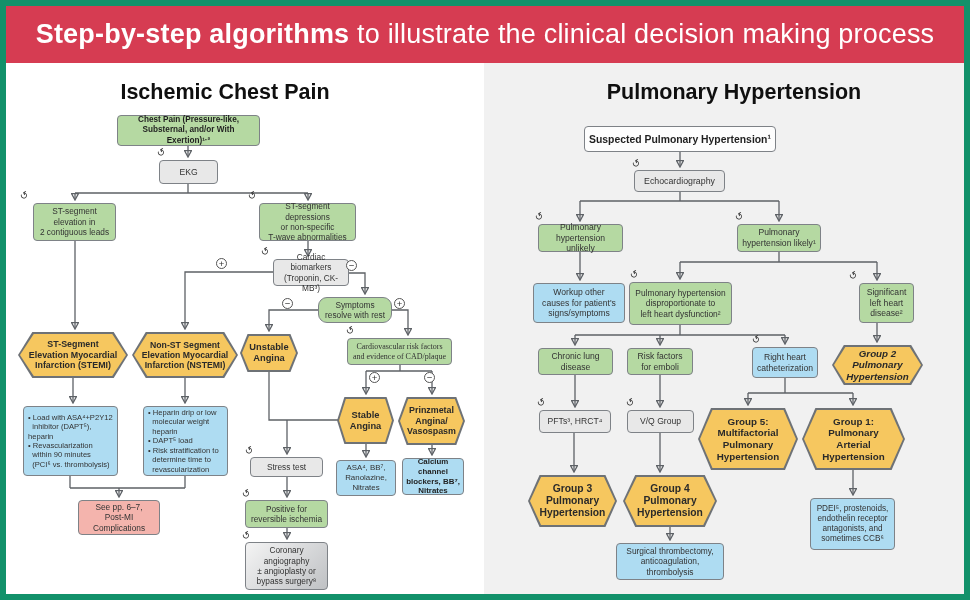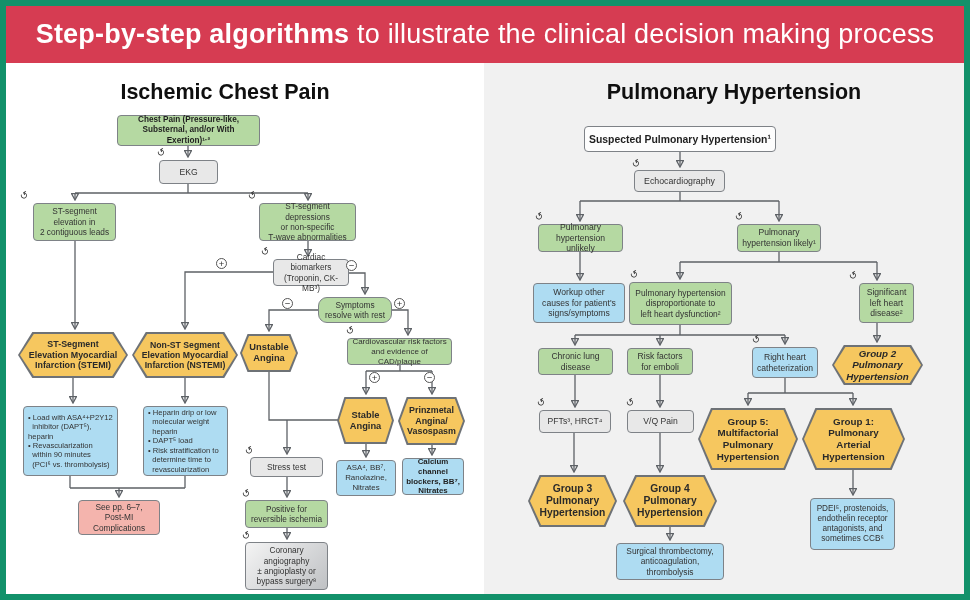--- a/index.html
+++ b/index.html
@@ -102,21 +102,21 @@
   <div class="node n-green" style="left:33px;top:203px;width:83px;height:38px;">ST-segment
 elevation in
 2 contiguous leads</div>
   <div class="node n-green" style="left:259px;top:203px;width:97px;height:38px;">ST-segment depressions
 or non-specific
 T-wave abnormalities</div>
   <div class="node n-gray" style="left:273px;top:259px;width:76px;height:27px;">Cardiac biomarkers
 (Troponin, CK-MB³)</div>
   <div class="node n-green" style="left:318px;top:297px;width:74px;height:26px;border-radius:9px;">Symptoms
 resolve with rest</div>
-  <div class="node n-green" style="left:347px;top:338px;width:105px;height:27px;font-size:8px;">Cardiovascular risk factors
+  <div class="node n-green" style="left:347px;top:338px;width:105px;height:27px;font-size:8px;font-family:Liberation Serif, serif;">Cardiovascular risk factors
 and evidence of CAD/plaque</div>
 
   <div class="hex" style="left:18px;top:332px;width:110px;height:46px;">
     <div class="hex-in" style="font-size:8.9px;">ST-Segment
 Elevation Myocardial
 Infarction (STEMI)</div>
   </div>
   <div class="hex" style="left:132px;top:332px;width:106px;height:46px;">
     <div class="hex-in" style="font-size:8.7px;">Non-ST Segment
 Elevation Myocardial
@@ -185,21 +185,21 @@
   <div class="node n-blue" style="left:752px;top:347px;width:66px;height:31px;font-size:8.6px;">Right heart
 catheterization</div>
 
   <div class="hex" style="left:832px;top:345px;width:91px;height:40px;font-style:italic;">
     <div class="hex-in" style="font-size:9.8px;">Group 2
 Pulmonary
 Hypertension</div>
   </div>
 
   <div class="node n-gray" style="left:539px;top:410px;width:72px;height:23px;font-size:8.6px;">PFTs³, HRCT⁴</div>
-  <div class="node n-gray" style="left:627px;top:410px;width:67px;height:23px;font-size:8.6px;">V/Q Pain</div>
+  <div class="node n-gray" style="left:627px;top:410px;width:67px;height:23px;font-size:8.6px;">V/Q Group</div>
 
   <div class="hex" style="left:698px;top:408px;width:100px;height:62px;">
     <div class="hex-in" style="font-size:9.8px;">Group 5:
 Multifactorial
 Pulmonary
 Hypertension</div>
   </div>
   <div class="hex" style="left:802px;top:408px;width:103px;height:62px;">
     <div class="hex-in" style="font-size:9.8px;">Group 1:
 Pulmonary

